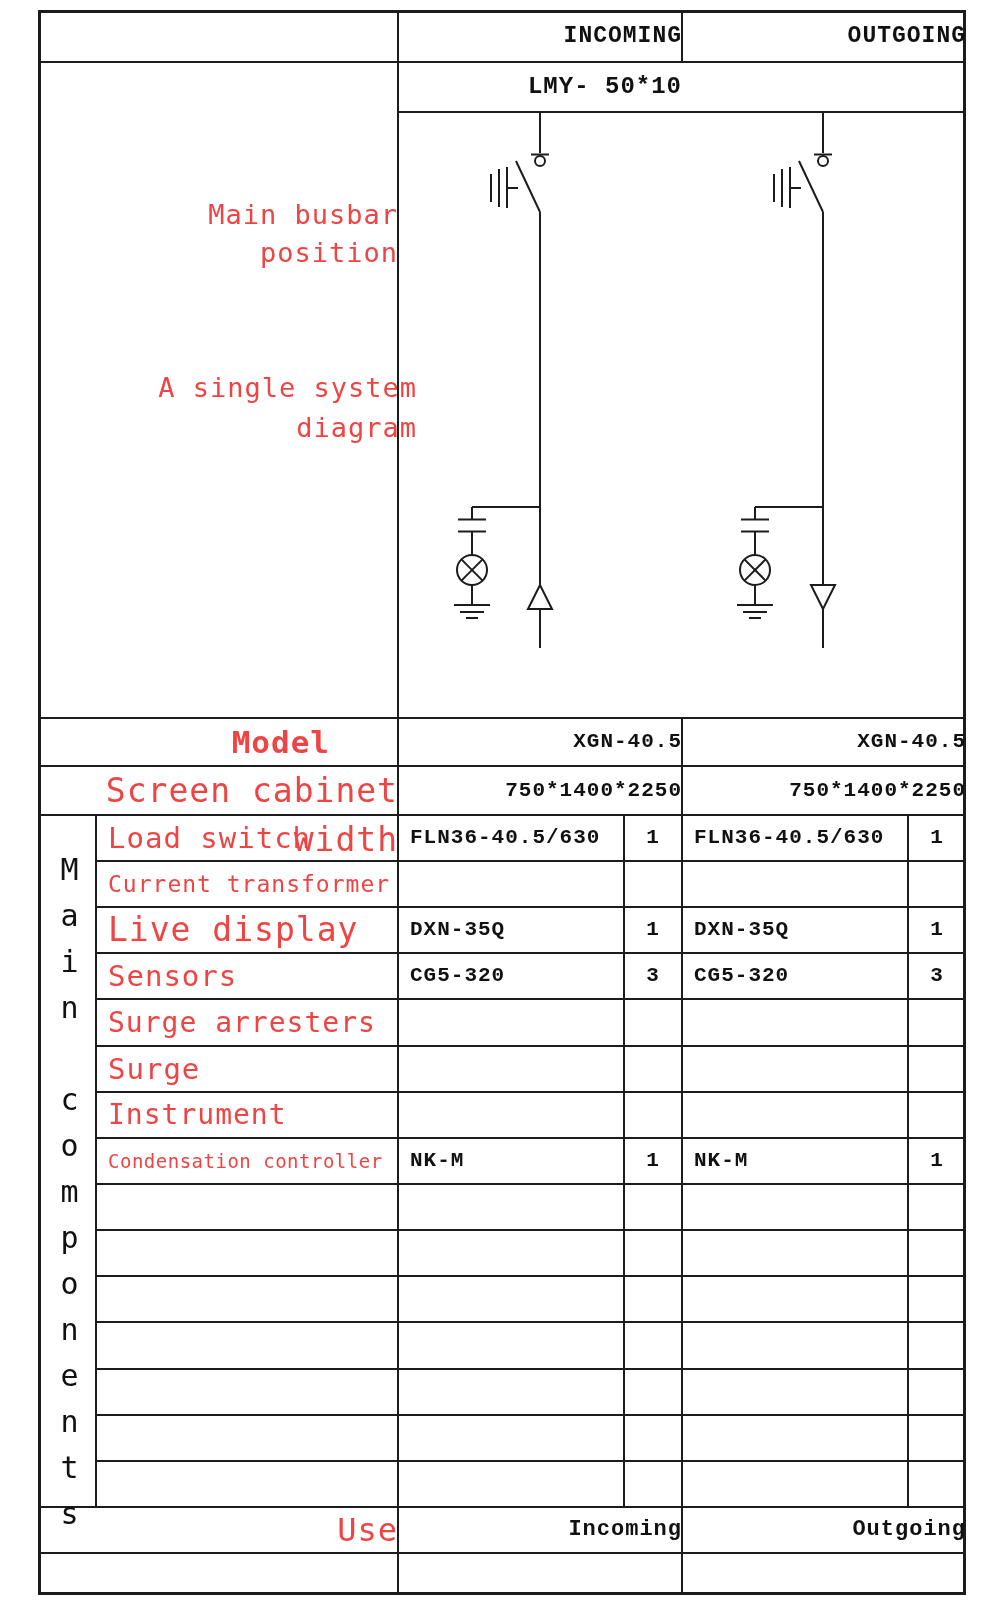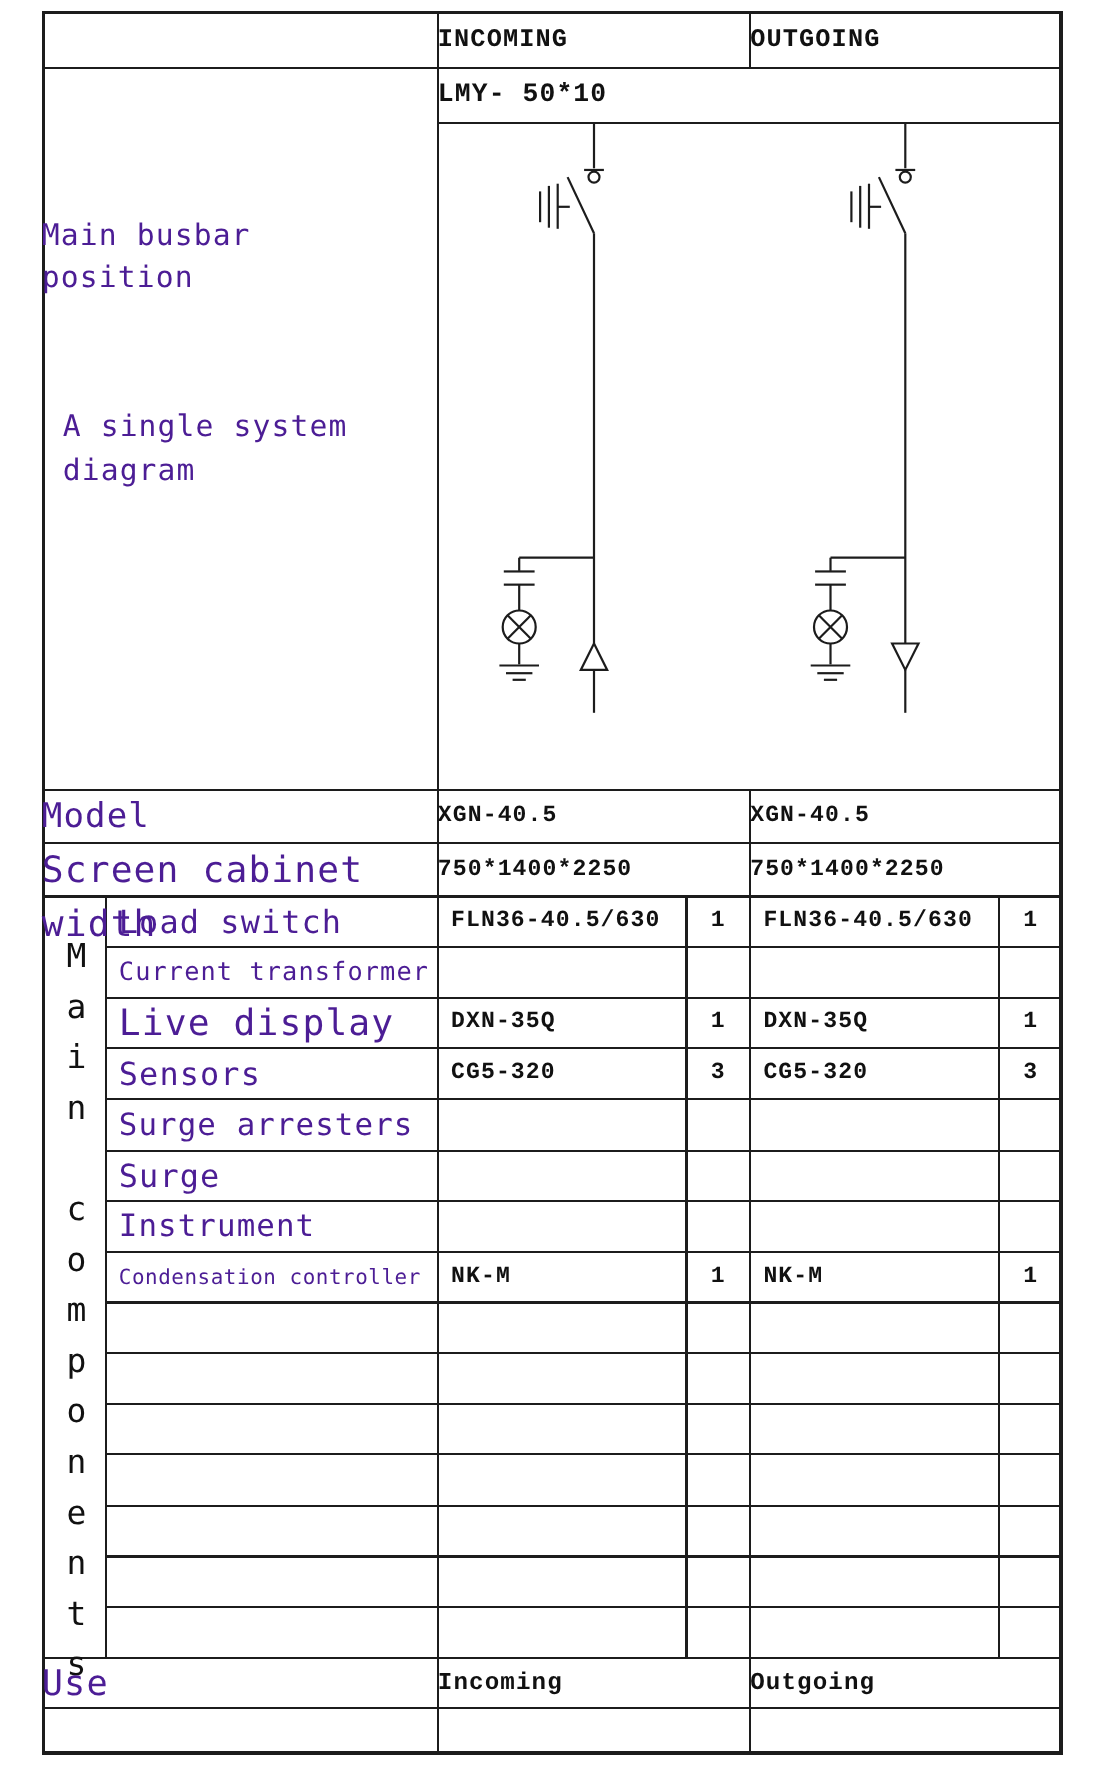--- a/index.html
+++ b/index.html
@@ -1,37 +1,37 @@
 <!DOCTYPE html>
 <html><head>
 <meta charset="utf-8">
 <style>
   html,body{margin:0;padding:0;background:#ffffff;}
   #sheet{position:relative;width:1000px;height:1613px;background:#ffffff;overflow:hidden;
          font-family:"DejaVu Sans Mono",monospace;color:#111;}
   .abs{position:absolute;}
-  .lbl{font-family:"DejaVu Sans Mono",monospace;color:#4c1d95;letter-spacing:1px;}
+  .lbl{font-family:"DejaVu Sans Mono",monospace;color:#ef4444;letter-spacing:1px;}
   .val{font-family:"Liberation Mono",monospace;color:#111;letter-spacing:1px;}
-  .ctr{text-align:left;}
+  .ctr{text-align:right;}
   .pre{white-space:pre-line;}
 
   
   .hdr{top:10px;height:52px;line-height:52px;font-size:23px;font-weight:600;}
   #hdr-in{left:398px;width:284px;}
   #hdr-out{left:682px;width:284px;}
 
   
   #busbar-label{left:398px;top:62px;width:284px;height:50px;line-height:50px;font-size:24px;font-weight:600;}
 
   
   #busbar-pos{left:38px;top:196px;width:360px;font-size:27px;line-height:38px;}
   #sys-diagram{left:38px;top:368px;width:360px;font-size:27px;line-height:40px;padding-left:19px;}
 
   
-  #model-label{left:38px;top:718px;width:292px;height:48px;line-height:48px;font-size:31px;}
+  #model-label{left:38px;top:718px;width:292px;height:48px;line-height:48px;font-size:31px;font-weight:bold;}
   #model-in{left:398px;top:718px;width:284px;height:48px;line-height:48px;font-size:21px;font-weight:600;}
   #model-out{left:682px;top:718px;width:284px;height:48px;line-height:48px;font-size:21px;font-weight:600;}
   #cab-label{left:38px;top:766px;width:360px;height:49px;line-height:49px;font-size:33px;}
   #cab-in{left:398px;top:766px;width:284px;height:49px;line-height:49px;font-size:21px;font-weight:600;}
   #cab-out{left:682px;top:766px;width:284px;height:49px;line-height:49px;font-size:21px;font-weight:600;}
 
   
   .crow{position:absolute;left:96px;width:870px;height:48px;}
   .crow .cname{position:absolute;left:12px;top:0;line-height:46px;}
   .crow .inmodel{position:absolute;left:314px;top:0;line-height:46px;font-size:21px;font-weight:600;}

